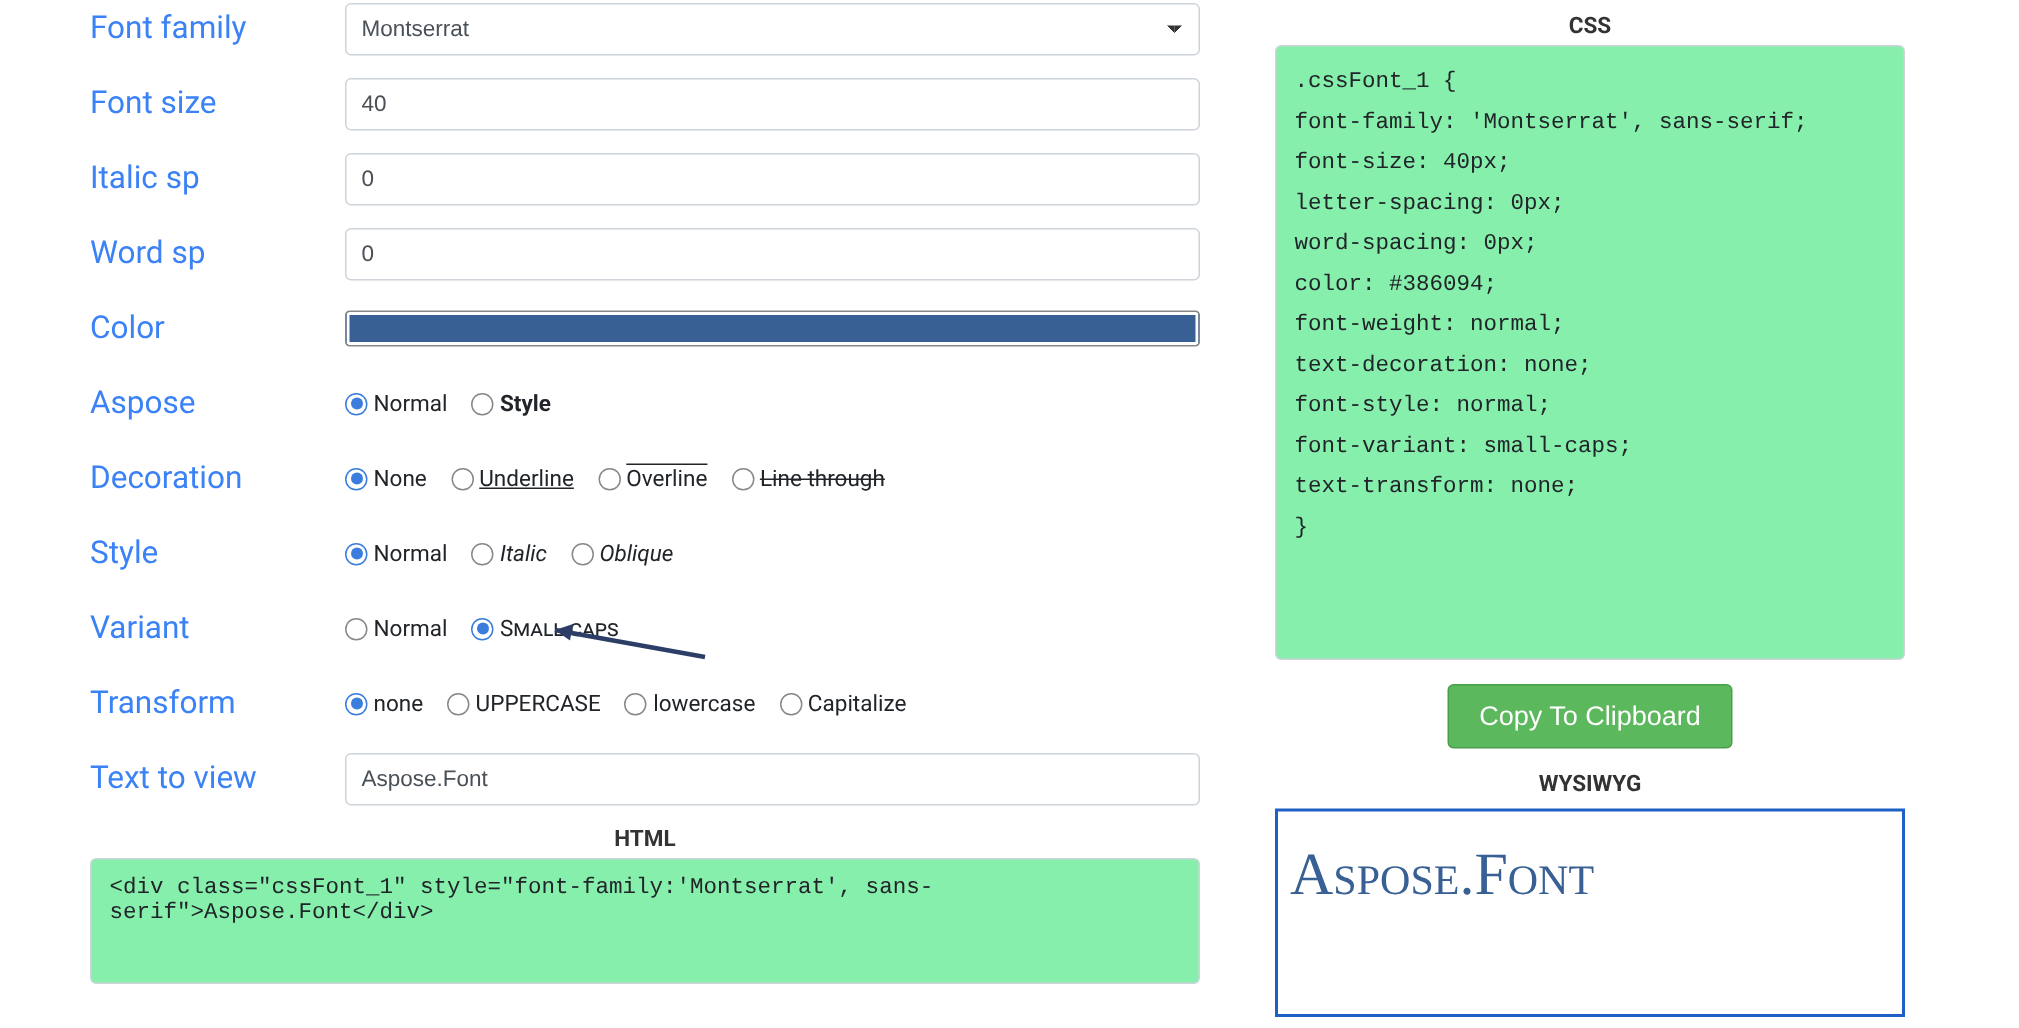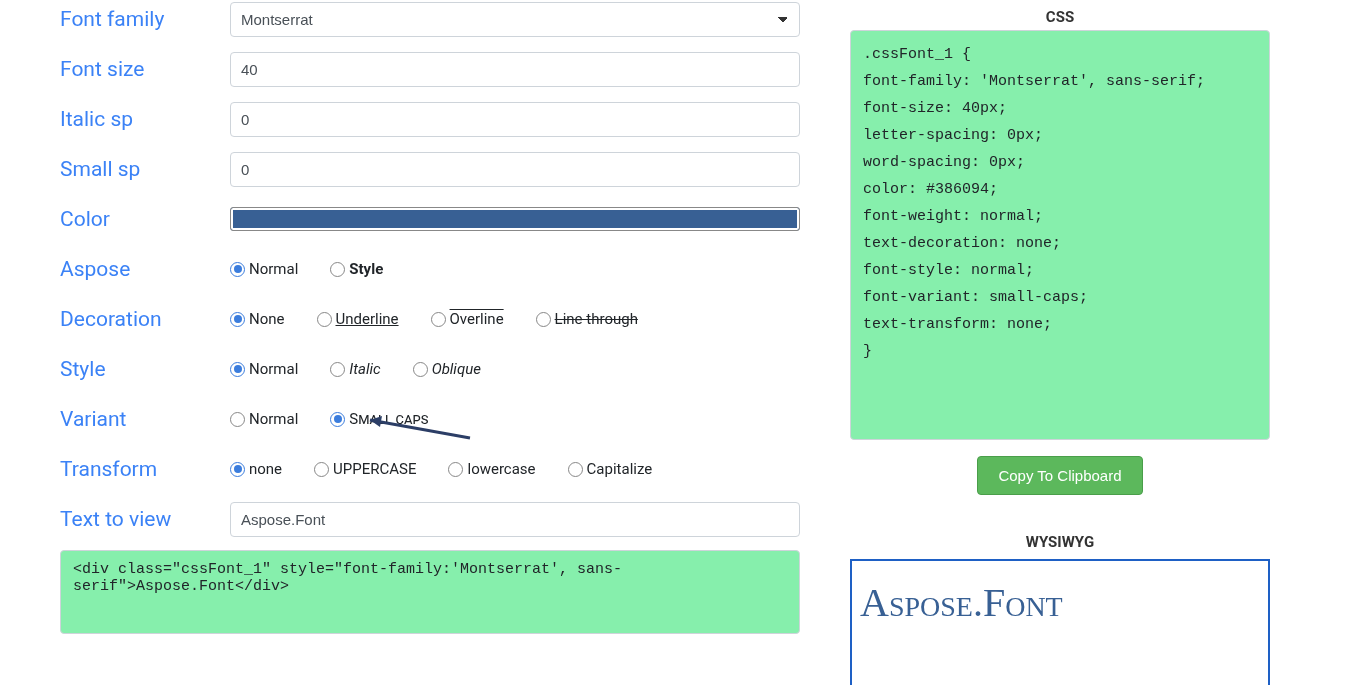--- a/index.html
+++ b/index.html
@@ -39,21 +39,21 @@
 
     .color-swatch {
       width: 100%;
       height: 24px;
       border: 1px solid #888;
       border-radius: 3px;
       background: #386094;
       box-shadow: inset 0 0 0 2px #fff;
     }
 
-    .radio-group { display: flex; align-items: center; gap: 20px; flex-wrap: wrap; color: #212529; font-size: 15px; }
+    .radio-group { display: flex; align-items: center; gap: 4px; flex-wrap: wrap; color: #212529; font-size: 15px; }
     .radio-item { display: inline-flex; align-items: center; margin-right: 12px; cursor: pointer; }
     .radio-dot {
       width: 15px; height: 15px;
       border: 1.5px solid #888;
       border-radius: 50%;
       margin-right: 4px;
       display: inline-flex; align-items: center; justify-content: center;
     }
     .radio-dot.checked { border-color: #3b7ddd; }
     .radio-dot.checked::after {
@@ -86,21 +86,21 @@
     .css-box { height: 410px; line-height: 1.8; }
 
     .btn-copy {
       display: block;
       margin: 12px auto 0;
       background: #5cb85c;
       color: #fff;
       border: 1px solid #4a9e4a;
       border-radius: 4px;
       padding: 10px 20px;
-      font-size: 15px;
+      font-size: 18px;
       cursor: pointer;
     }
 
     .wysiwyg-box {
       width: 100%;
       border: 2px solid #1e60c5;
       margin-top: 8px;
       padding: 18px 8px 70px;
     }
     .preview-text {
@@ -143,21 +143,21 @@
     </div>
 
     <div class="form-row">
       <div class="label">Italic sp</div>
       <div class="control">
         <input class="text-input" value="0" style="">
       </div>
     </div>
 
     <div class="form-row">
-      <div class="label">Small sp</div>
+      <div class="label">Word sp</div>
       <div class="control">
         <input class="text-input" value="0" style="">
       </div>
     </div>
 
     <div class="form-row">
       <div class="label">Color</div>
       <div class="control">
         <div class="color-swatch"></div>
       </div>
@@ -257,38 +257,39 @@
       </div>
     </div>
 
     <div class="form-row">
       <div class="label">Text to view</div>
       <div class="control">
         <input class="text-input" value="Aspose.Font" style="">
       </div>
     </div>
 
+    <div class="section-heading">HTML</div>
     <textarea class="code-box" readonly="" style="">&lt;div class="cssFont_1" style="font-family:'Montserrat', sans-serif"&gt;Aspose.Font&lt;/div&gt;</textarea>
 
   </div>
 
   <div class="right-col">
     <div class="section-heading">CSS</div>
     <textarea class="code-box css-box" readonly="" style="">.cssFont_1 {
 font-family: 'Montserrat', sans-serif;
 font-size: 40px;
 letter-spacing: 0px;
 word-spacing: 0px;
 color: #386094;
 font-weight: normal;
 text-decoration: none;
 font-style: normal;
 font-variant: small-caps;
 text-transform: none;
 }</textarea>
     <button class="btn-copy">Copy To Clipboard</button>
 
-    <div class="section-heading" style="margin-top:38px;">WYSIWYG</div>
+    <div class="section-heading" style="margin-top:14px;">WYSIWYG</div>
     <div class="wysiwyg-box">
       <div class="preview-text">Aspose.Font</div>
     </div>
   </div>
 </div>
 
 </body></html>

